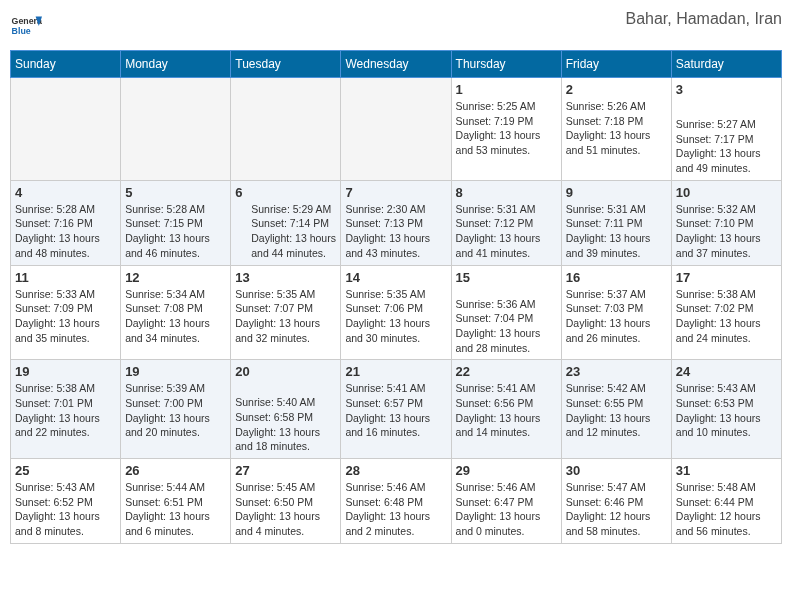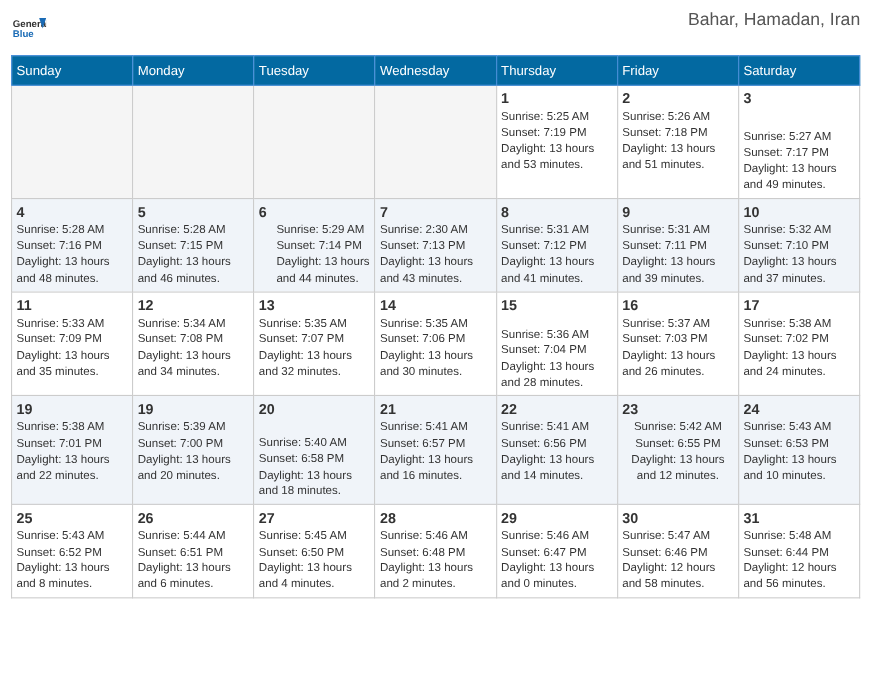--- a/index.html
+++ b/index.html
@@ -268,21 +268,21 @@
         </td>
         <td>
           <span class="day-num">22</span>
           <div class="day-info" style="white-space: pre-line;">Sunrise: 5:41 AM
 Sunset: 6:56 PM
 Daylight: 13 hours
 and 14 minutes.</div>
         </td>
         <td>
           <span class="day-num">23</span>
-          <div class="day-info" style="white-space: pre-line; text-align: center;">Sunrise: 5:42 AM
+          <div class="day-info" style="white-space: pre-line;">Sunrise: 5:42 AM
 Sunset: 6:55 PM
 Daylight: 13 hours
 and 12 minutes.</div>
         </td>
         <td>
           <span class="day-num">24</span>
           <div class="day-info" style="white-space: pre-line;">Sunrise: 5:43 AM
 Sunset: 6:53 PM
 Daylight: 13 hours
 and 10 minutes.</div>

